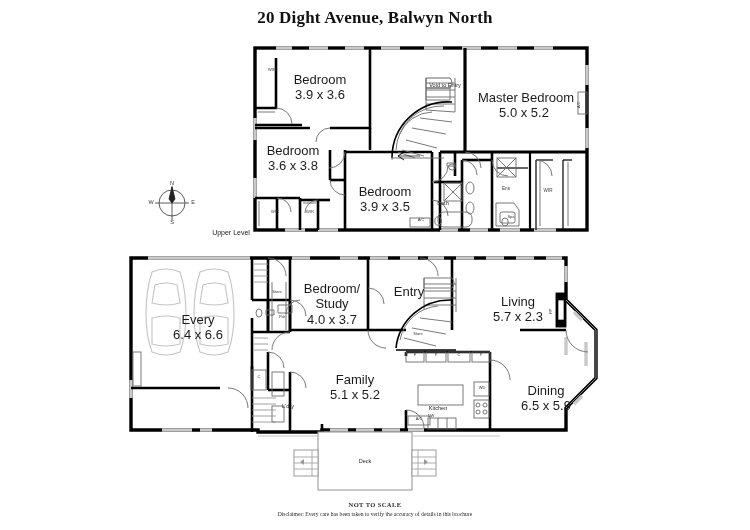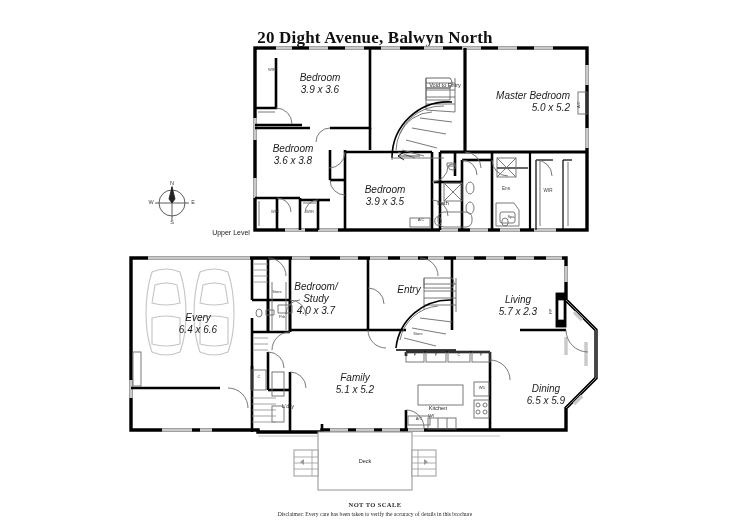--- a/index.html
+++ b/index.html
@@ -2,36 +2,36 @@
 <html><head>
 <meta charset="utf-8">
 <style>
   html,body{margin:0;padding:0;background:#ffffff;}
   body{width:750px;height:530px;position:relative;overflow:hidden;
        font-family:"Liberation Sans",sans-serif;color:#111;}
 
   #plan{position:absolute;left:0;top:0;width:750px;height:530px;}
 
   .title{
-    position:absolute;left:0;top:28px;width:750px;text-align:center;
+    position:absolute;left:0;top:8px;width:750px;text-align:center;
     font-family:"Liberation Serif",serif;font-weight:bold;font-size:17px;
     letter-spacing:.2px;color:#111;
   }
 
   .footer{
     position:absolute;left:0;width:750px;text-align:center;
     font-family:"Liberation Serif",serif;color:#2a2a2a;
   }
   .footer.l1{top:501px;font-size:6.5px;font-weight:bold;letter-spacing:.4px;}
   .footer.l2{top:511px;font-size:5.6px;}
 
   
   .lab{position:absolute;text-align:center;line-height:1.18;color:#1b1b1b;
        white-space:nowrap;}
-  .lab.room{font-size:10px;font-style:italic;}
+  .lab.room{font-size:13px;}
   .lab.room b{font-weight:normal;display:block;}
   .lab.tiny{font-size:4.6px;color:#3a3a3a;}
   .lab.mini{font-size:4px;color:#3a3a3a;}
   .lab.small{font-size:5.6px;color:#2b2b2b;}
   .lab.level{font-size:7px;color:#1b1b1b;}
   .lab.vert{writing-mode:vertical-rl;transform:rotate(180deg);}
 </style>
 </head>
 <body>
 
@@ -393,21 +393,21 @@
 <div class="lab room" style="left:253px;top:143px;width:80px;">
   <b>Bedroom</b>
   <b>3.6 x 3.8</b>
 </div>
 
 <div class="lab room" style="left:345px;top:184px;width:80px;">
   <b>Bedroom</b>
   <b>3.9 x 3.5</b>
 </div>
 
-<div class="lab room" style="left:478px;top:90px;width:92px;text-align:right;">
+<div class="lab room" style="left:478px;top:90px;width:92px;">
   <b>Master Bedroom</b>
   <b>5.0 x 5.2</b>
 </div>
 
 <div class="lab small" style="left:415px;top:82px;width:60px;">Void to Entry</div>
 <div class="lab small" style="left:426px;top:200px;width:34px;">Bath</div>
 <div class="lab tiny" style="left:495px;top:186px;width:22px;">Ens</div>
 <div class="lab mini" style="left:500px;top:215px;width:22px;">Spa</div>
 <div class="lab tiny" style="left:536px;top:188px;width:24px;">WIR</div>
 <div class="lab mini" style="left:262px;top:68px;width:20px;">WIR</div>
@@ -421,21 +421,21 @@
 <div class="lab mini" style="left:165px;top:180px;width:14px;font-size:5.5px;">N</div>
 <div class="lab mini" style="left:186px;top:199px;width:14px;font-size:5.5px;">E</div>
 <div class="lab mini" style="left:165px;top:219px;width:14px;font-size:5.5px;">S</div>
 <div class="lab mini" style="left:144px;top:199px;width:14px;font-size:5.5px;">W</div>
 
 <div class="lab room" style="left:158px;top:312px;width:80px;">
   <b>Every</b>
   <b>6.4 x 6.6</b>
 </div>
 
-<div class="lab room" style="left:276px;top:281px;width:80px;">
+<div class="lab room" style="left:292px;top:281px;width:80px;">
   <b>Bedroom/</b>
   <b>Study</b>
   <b>4.0 x 3.7</b>
 </div>
 
 <div class="lab room" style="left:379px;top:284px;width:60px;">Entry</div>
 
 <div class="lab room" style="left:478px;top:294px;width:80px;">
   <b>Living</b>
   <b>5.7 x 2.3</b>

